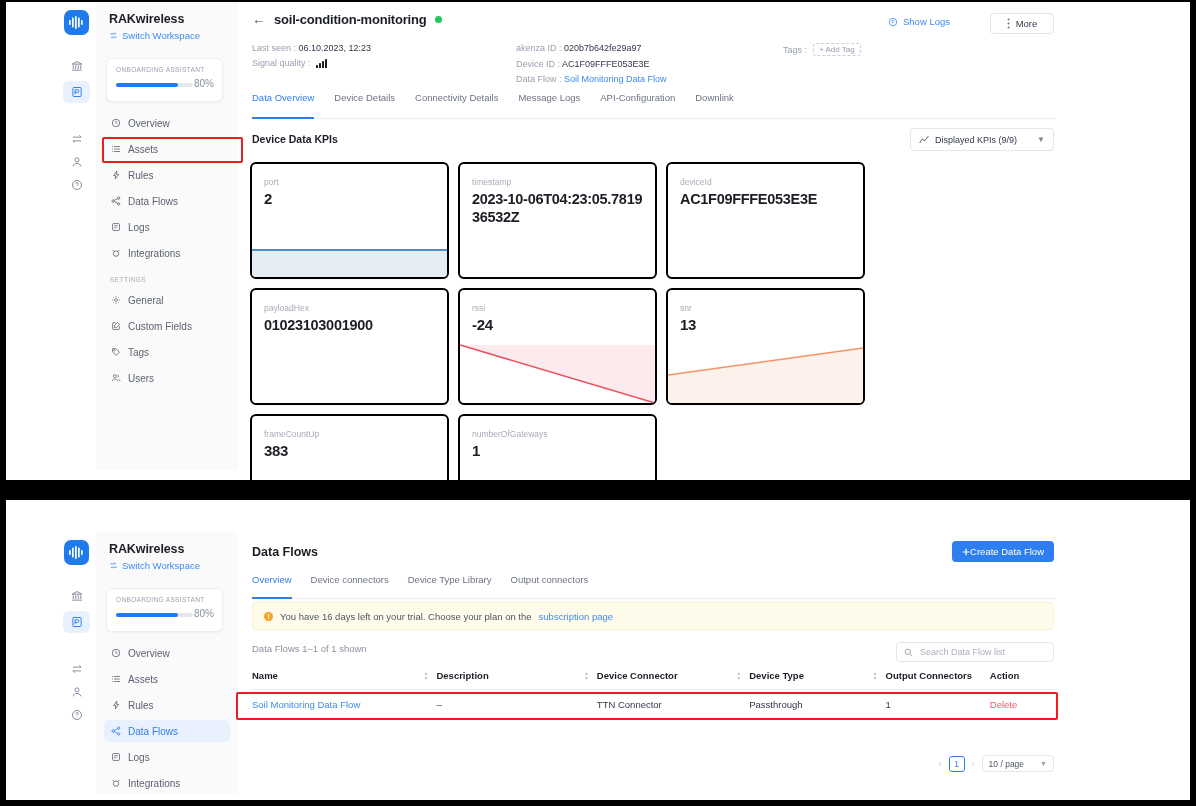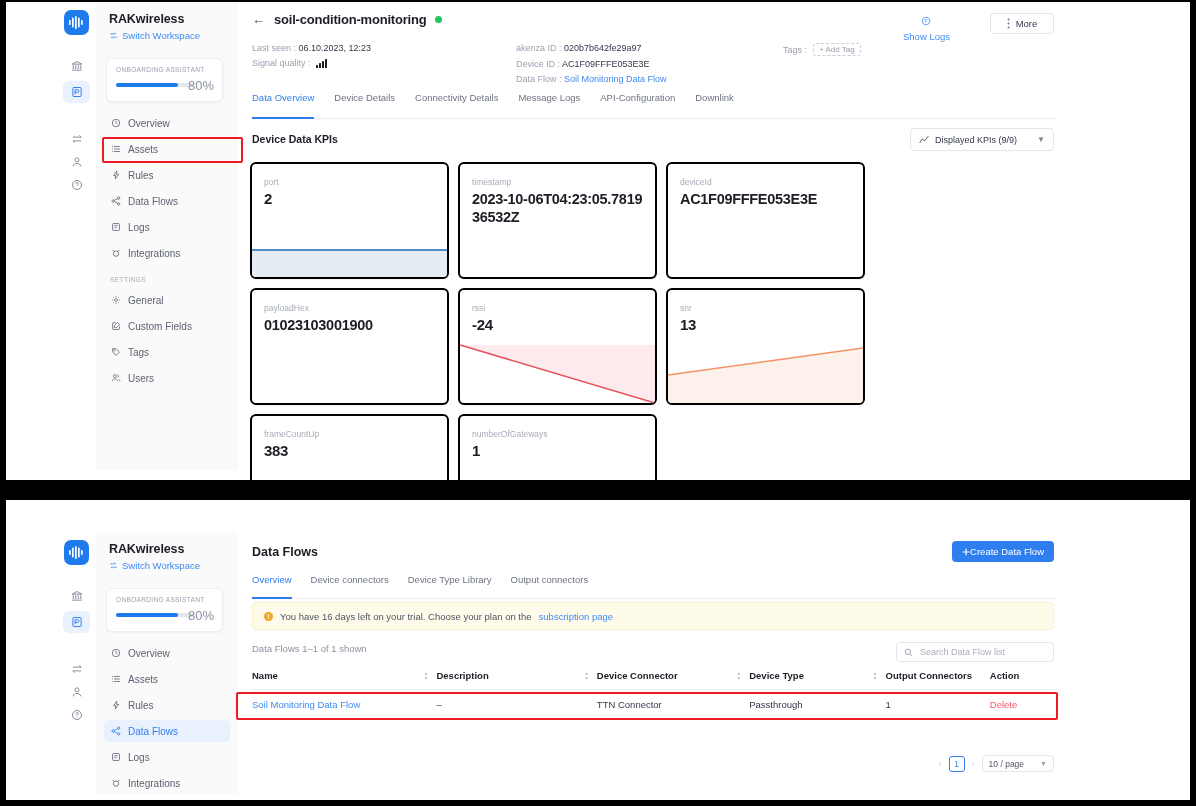--- a/index.html
+++ b/index.html
@@ -30,21 +30,21 @@
   
   .nav{position:absolute;left:40px;top:0;width:142px;height:100%;background:#fafafb;border-right:1px solid #ececf0;}
   .ws{position:absolute;left:13px;top:10px;}
   .ws-name{font-size:12.5px;font-weight:bold;color:#1c1e26;letter-spacing:-.1px;}
   .ws-switch{font-size:9.5px;color:#3d8bf2;margin-top:4px;display:flex;align-items:center;gap:4px;}
   .onb{position:absolute;left:10px;top:56px;width:115px;height:42px;background:#fff;border:1px solid #eceef1;
        border-radius:6px;box-shadow:0 1px 2px rgba(20,25,40,.05);}
   .onb-t{position:absolute;left:9px;top:7px;font-size:6.5px;letter-spacing:.35px;color:#9aa0ae;}
   .onb-bar{position:absolute;left:9px;top:24px;width:77px;height:4px;border-radius:3px;background:#e4e7ec;}
   .onb-fill{position:absolute;left:0;top:0;height:4px;border-radius:3px;background:#1f7aec;width:80%;}
-  .onb-pc{position:absolute;right:8px;top:19px;font-size:13px;color:#8b919f;margin-left:36px;}
+  .onb-pc{position:absolute;right:8px;top:19px;font-size:10px;color:#8b919f;margin-left:36px;}
   .navlist{position:absolute;left:0;top:110px;width:142px;}
   .navitem{height:22px;margin:0 8px 4px 8px;border-radius:5px;display:flex;align-items:center;gap:7px;padding:0 6px;
            font-size:10px;color:#5c626f;}
   .navitem.active{background:#e9f1fe;color:#2f7ef0;font-weight:normal;}
   .navitem .ni{width:11px;height:11px;display:flex;align-items:center;justify-content:center;flex:0 0 11px;}
   .navsec{font-size:6.5px;letter-spacing:.45px;color:#a6abb7;margin:12px 0 6px 14px;}
   .hl-red{position:absolute;border:2px solid #ee1c20;border-radius:2px;pointer-events:none;}
 
   
   .content{position:absolute;left:182px;top:0;right:0;height:100%;background:#fff;}
@@ -57,21 +57,21 @@
   .meta .lnk{color:#3d8bf2;}
   .m1{left:14px;top:41px;}
   .m2{left:14px;top:56px;display:flex;align-items:center;gap:5px;}
   .m3{left:278px;top:41px;}
   .m4{left:278px;top:57px;}
   .m5{left:278px;top:72px;}
   .m6{left:545px;top:41px;display:flex;align-items:center;gap:6px;}
   .bars{display:inline-flex;align-items:flex-end;gap:1px;height:9px;}
   .bars i{display:block;width:2px;background:#1c1e26;border-radius:.5px;}
   .addtag{border:1px dashed #c9ced8;border-radius:3px;padding:1px 5px;font-size:8px;color:#9aa0ae;}
-  .showlogs{position:absolute;right:120px;top:14px;font-size:9.5px;color:#3d8bf2;display:flex;align-items:center;gap:5px;flex-direction:column;}
+  .showlogs{position:absolute;right:120px;top:14px;font-size:9.5px;color:#3d8bf2;display:flex;align-items:center;gap:5px;}
   .morebtn{position:absolute;right:16px;top:11px;width:62px;height:19px;border:1px solid #e2e5ea;border-radius:4px;
            display:flex;align-items:center;justify-content:center;gap:6px;font-size:9.5px;color:#33384a;background:#fff;}
   .tabs{position:absolute;left:14px;top:90px;right:14px;height:26px;border-bottom:1px solid #eceef1;display:flex;gap:20px;}
   .tab{font-size:9.5px;color:#6d7382;padding-bottom:7px;position:relative;white-space:nowrap;}
   .tab.on{color:#2f7ef0;}
   .tab.on:after{content:"";position:absolute;left:0;right:0;bottom:-1px;height:2px;background:#2f7ef0;}
 
   .kpi-title{position:absolute;left:14px;top:131px;font-size:10.5px;font-weight:bold;color:#1c1e26;}
   .kpi-sel{position:absolute;right:16px;top:126px;width:126px;height:21px;border:1px solid #e2e5ea;border-radius:4px;
            display:flex;align-items:center;gap:6px;padding:0 8px;font-size:9px;color:#33384a;background:#fff;}

